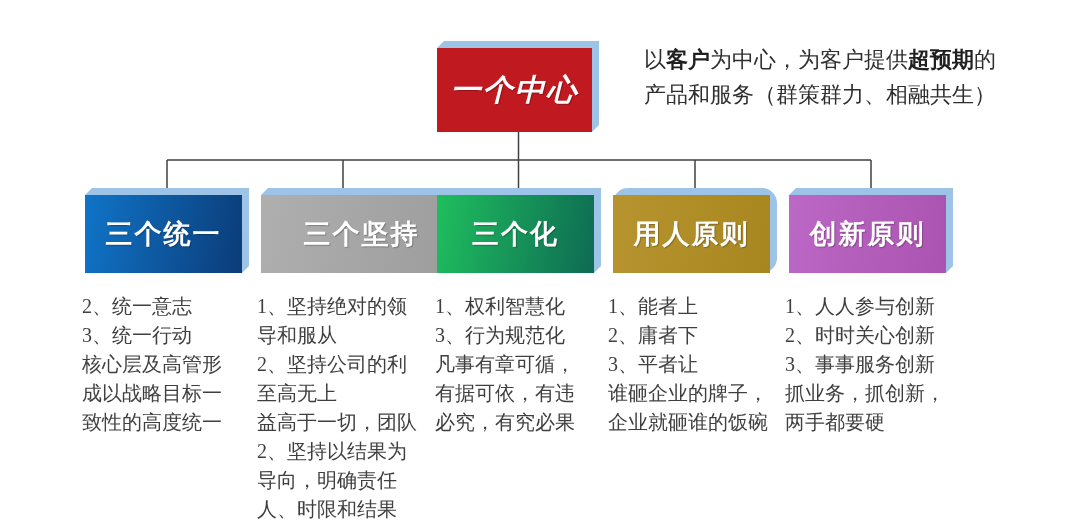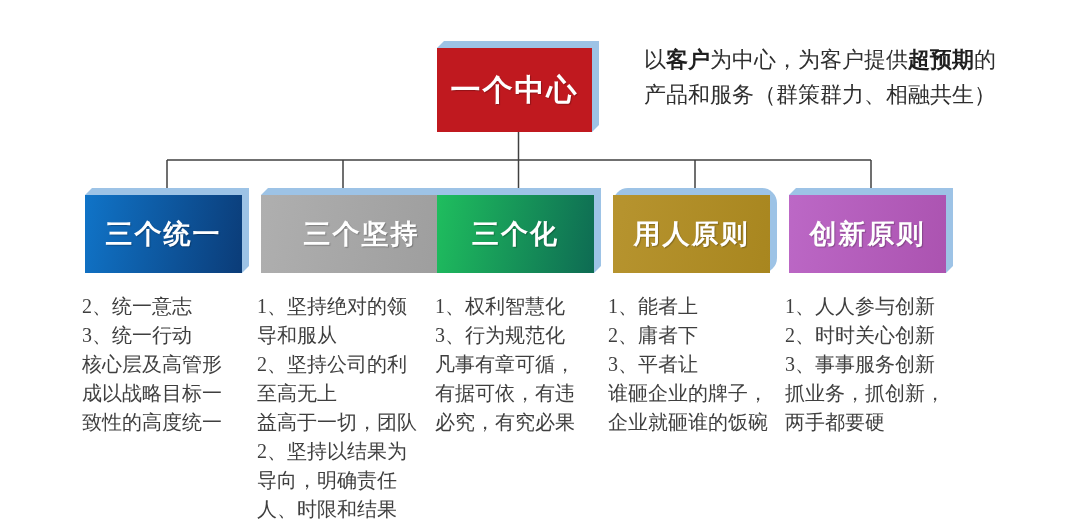--- a/index.html
+++ b/index.html
@@ -22,21 +22,21 @@
     position:absolute;left:0;top:7px;right:7px;bottom:0;
     display:flex;align-items:center;justify-content:center;
   }
   .face span{
     color:#ffffff;font-weight:bold;letter-spacing:2px;
     text-shadow:1px 1px 1px rgba(0,0,0,0.25);
     white-space:nowrap;
   }
 
   .center-slab{left:437px;top:41px;width:162px;height:91px;}
-  .center-face{background:#C0191F;}
+  .center-face{background:#C0191F;font-style:italic;}
   .center-face span{font-size:30px;}
 
   .branch-slab{top:188px;width:164px;height:85px;}
   .branch-face span{font-size:27px;}
   .p0{left:85px;}  .p1{left:261px;padding-left:44px;} .p2{left:437px;} .p3{left:613px;border-radius:15px;} .p4{left:789px;}
   .f0{background:linear-gradient(100deg,#1074C8 0%,#0B3C78 100%);}
   .f1{background:linear-gradient(100deg,#AFAFAF 0%,#9C9C9C 100%);}
   .f2{background:linear-gradient(100deg,#1FBE5E 0%,#0E6B53 100%);}
   .f3{background:linear-gradient(100deg,#B7942F 0%,#A8861F 100%);}
   .f4{background:linear-gradient(100deg,#BC68C6 0%,#AB53B0 100%);}

